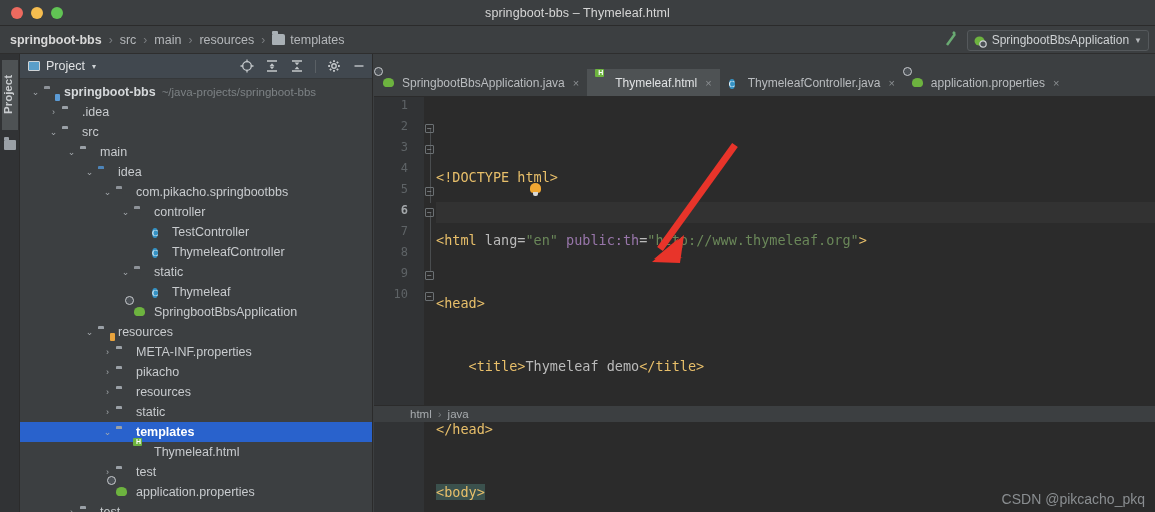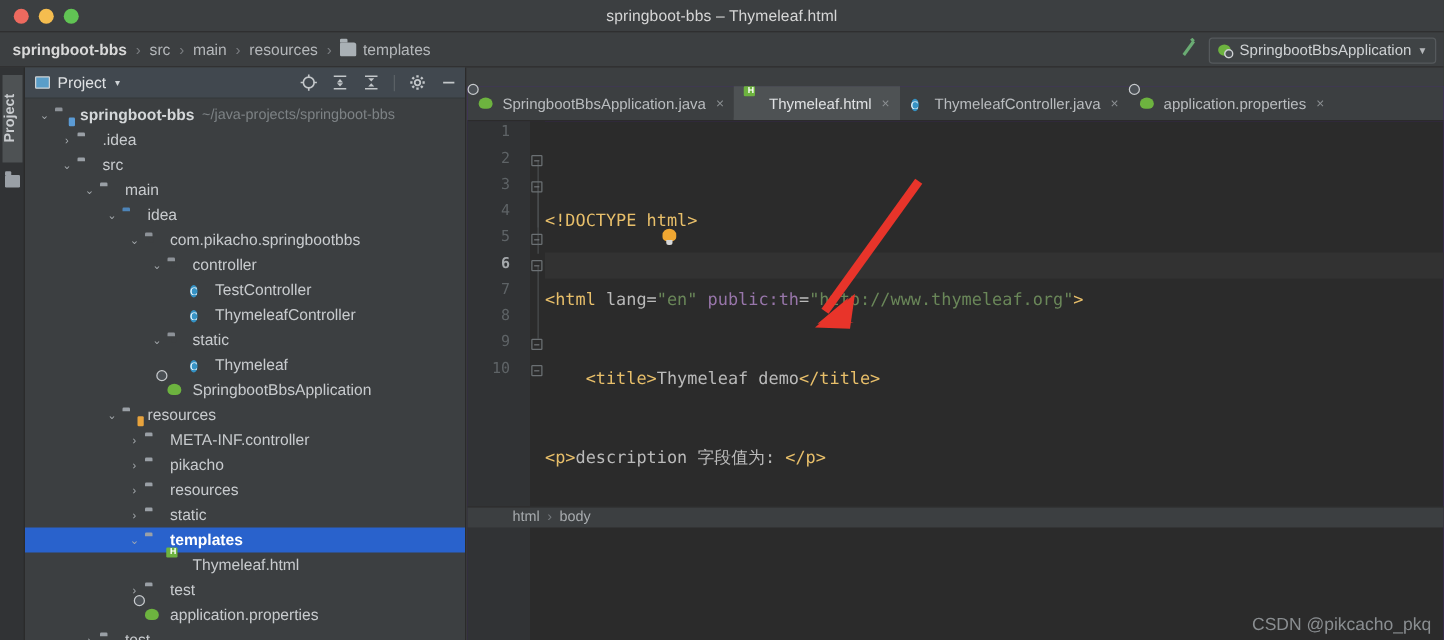--- a/index.html
+++ b/index.html
@@ -420,21 +420,21 @@
           <span class="rlabel">SpringbootBbsApplication</span>
         </div>
         <div class="row" style="padding-left: 64px;">
           <span class="arrow">⌄</span>
           <span class="ico"><span class="folder res"></span></span>
           <span class="rlabel">resources</span>
         </div>
         <div class="row" style="padding-left: 82px;">
           <span class="arrow">›</span>
           <span class="ico"><span class="folder"></span></span>
-          <span class="rlabel">META-INF.controller</span>
+          <span class="rlabel">META-INF.properties</span>
         </div>
         <div class="row" style="padding-left: 82px;">
           <span class="arrow">›</span>
           <span class="ico"><span class="folder"></span></span>
           <span class="rlabel">pikacho</span>
         </div>
         <div class="row" style="padding-left: 82px;">
           <span class="arrow">›</span>
           <span class="ico"><span class="folder"></span></span>
           <span class="rlabel">resources</span>
@@ -520,21 +520,24 @@
         <div class="foldmark" style="top:48px">−</div>
         <div class="foldmark" style="top:90px">−</div>
         <div class="foldmark" style="top:111px">−</div>
         <div class="foldmark" style="top:174px">−</div>
         <div class="foldmark" style="top:195px">−</div>
       </div>
 
       <div class="codelines">
         <div class="cl"><span class="tk-tag">&lt;!DOCTYPE html&gt;</span></div>
         <div class="cl"><span class="tk-tag">&lt;html</span><span class="tk-attr"> lang=</span><span class="tk-val">"en"</span><span class="tk-ns"> public:th</span><span class="tk-attr">=</span><span class="tk-val">"http://www.thymeleaf.org"</span><span class="tk-tag">&gt;</span></div>
+        <div class="cl"><span class="tk-tag">&lt;head&gt;</span></div>
         <div class="cl"><span class="tk-tag">    &lt;title&gt;</span><span class="tk-el">Thymeleaf demo</span><span class="tk-tag">&lt;/title&gt;</span></div>
+        <div class="cl"><span class="tk-tag">&lt;/head&gt;</span></div>
+        <div class="cl"><span class="tk-tag hl-tag">&lt;body&gt;</span></div>
         <div class="cl"><span class="tk-tag">&lt;p&gt;</span><span class="tk-el">description 字段值为: </span><span class="tk-tag">&lt;/p&gt;</span></div>
         
         
         
       </div>
 
       <div class="bulb" style="left:156px; top:86px">
         <span class="glass"></span>
         <span class="base"></span>
       </div>
@@ -545,16 +548,16 @@
         <polygon points="278,165 310,138 306,166" fill="#e8342a"></polygon>
       </svg>
     </div>
 
     <div class="watermark">CSDN @pikcacho_pkq</div>
   </div>
 
   <div class="bottom-crumb">
     <span>html</span>
     <span class="sep">›</span>
-    <span>body</span>
+    <span>java</span>
   </div>
 
 </div>
 
 </body></html>

